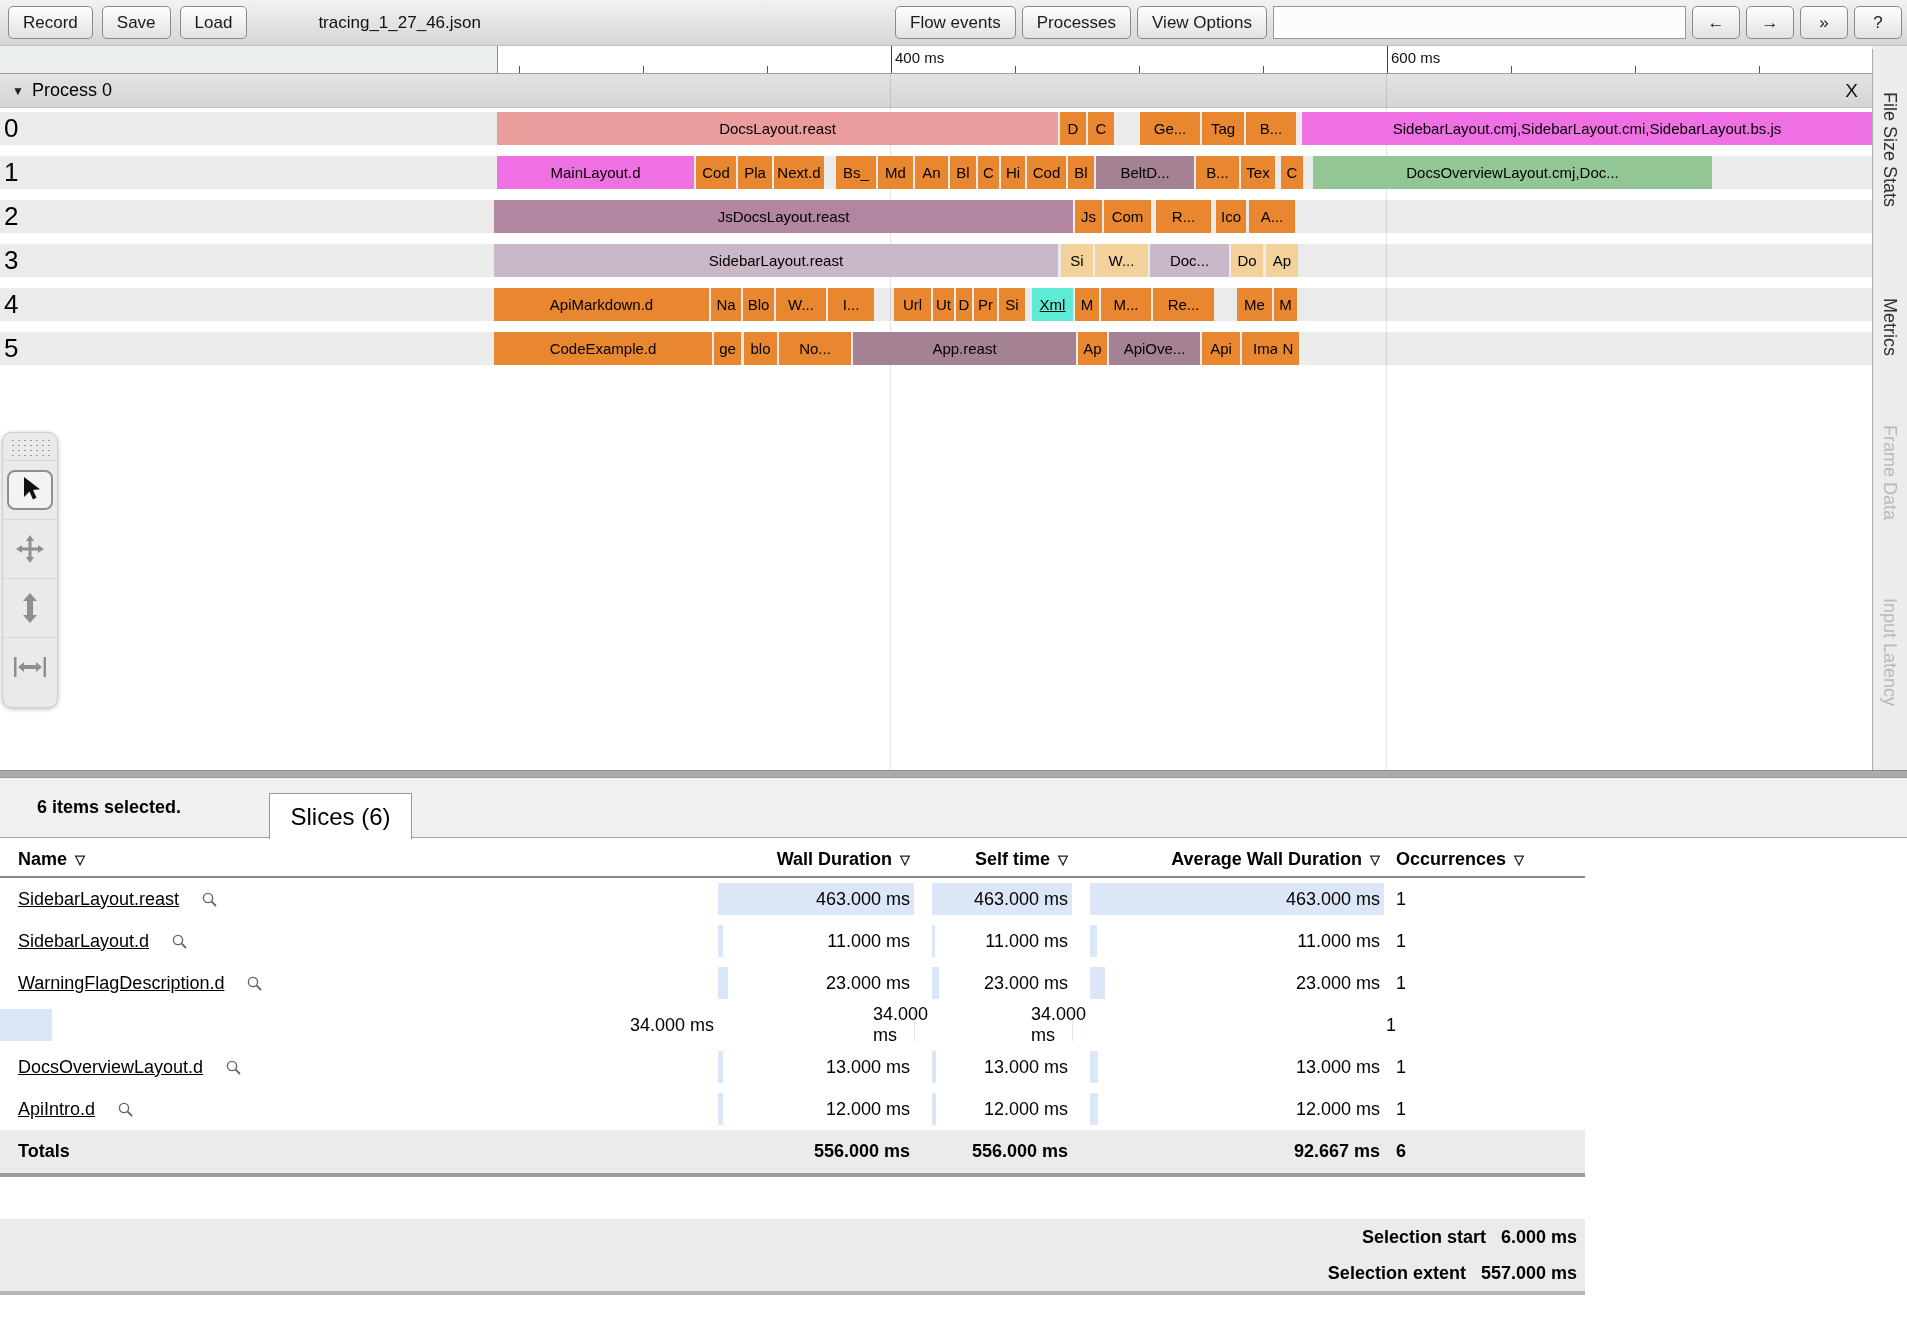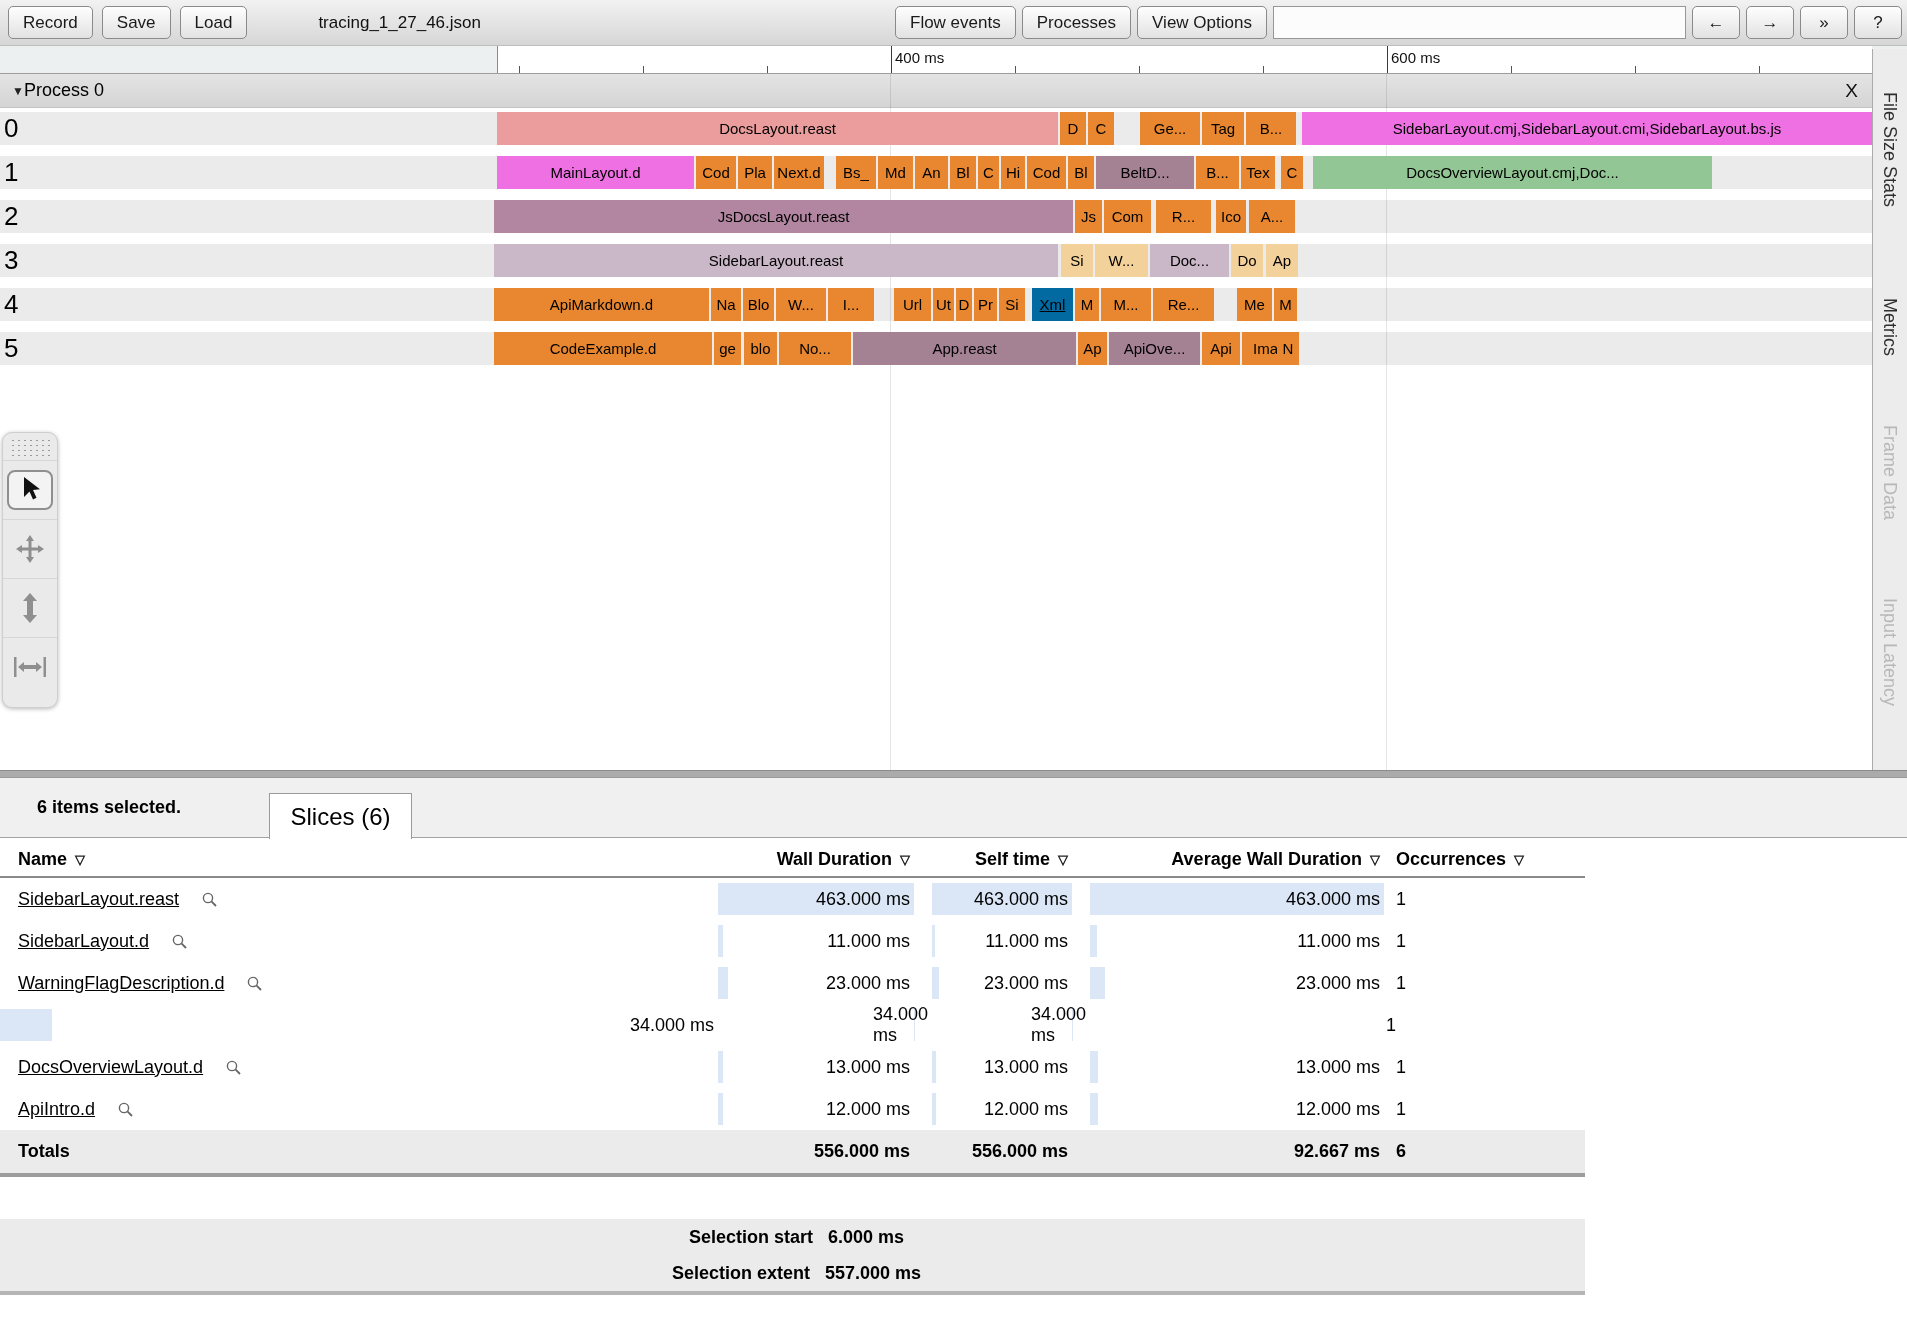--- a/index.html
+++ b/index.html
@@ -29,21 +29,21 @@
   .tick-major span{position:absolute;left:3px;top:3px;font-size:15px;color:#101010;white-space:nowrap;}
   .tick-minor{position:absolute;bottom:0;height:7px;width:0;border-left:1px solid #555;}
   
   .grid-layer{position:absolute;left:0;top:74px;width:1872px;height:696px;pointer-events:none;}
   .gridline{position:absolute;top:0;height:100%;width:0;border-left:1px solid rgba(0,0,0,0.10);}
   
   .process-bar{position:absolute;left:0;top:74px;width:1872px;height:34px;
     background:linear-gradient(#e4e4e4,#d4d4d4);border-bottom:1px solid #c2c2c2;box-sizing:border-box;
     display:flex;align-items:center;font-size:18px;}
   .process-collapse{margin-left:12px;font-size:12px;color:#222;}
-  .process-title{}
+  .process-title{margin-left:8px;}
   .process-close{position:absolute;right:14px;font-size:19px;color:#111;cursor:default;}
   
   .chart-bg,.chart-slices{position:absolute;left:0;top:112px;width:1872px;height:258px;}
   .frow-bg{position:absolute;left:0;width:1872px;height:33px;background:#ebebeb;}
   .rownum{position:absolute;left:4px;font-size:26px;line-height:33px;color:#000;}
   .slice{position:absolute;height:33px;line-height:33px;font-size:15px;text-align:center;
     overflow:hidden;white-space:nowrap;box-sizing:border-box;padding:0 2px;color:#000;cursor:default;}
   
   .palette{position:absolute;left:2px;top:432px;width:56px;height:276px;background:#eaeaea;
     border:1px solid #cfcfcf;border-radius:10px;box-shadow:0 1px 4px rgba(0,0,0,0.28);box-sizing:border-box;}
@@ -81,21 +81,21 @@
   .mag{margin-left:22px;cursor:pointer;}
   .ncell{position:relative;height:42px;display:flex;align-items:center;justify-content:flex-end;
     padding-right:4px;box-sizing:border-box;}
   .nbar{position:absolute;left:0;top:5px;bottom:5px;background:#dbe7f7;}
   .ncell span{position:relative;}
   .occ{padding-left:2px;}
   .totals{height:43px;background:#ebebeb;font-weight:bold;border-bottom:4px solid #9c9c9c;box-sizing:content-box;}
   
   .selblock{position:absolute;left:0;top:1219px;width:1585px;background:#ebebeb;
     border-bottom:4px solid #b5b5b5;box-sizing:border-box;font-weight:bold;font-size:18px;}
-  .selrow{display:flex;justify-content:center;align-items:center;height:36px;padding:0 8px 0 16px;gap:15px;}
+  .selrow{display:flex;justify-content:flex-end;align-items:center;height:36px;padding:0 8px 0 16px;gap:15px;}
 </style>
 </head>
 <body>
 
 <div class="toolbar">
   <div class="left-group">
     <div class="btn">Record</div>
     <div class="btn">Save</div>
     <div class="btn">Load</div>
     <span class="file-title">tracing_1_27_46.json</span>
@@ -202,21 +202,21 @@
     <div class="slice" style="left: 494px; width: 215px; top: 176px; background: rgb(232, 135, 47);">ApiMarkdown.d</div>
     <div class="slice" style="left: 711px; width: 30px; top: 176px; background: rgb(232, 135, 47);">Na</div>
     <div class="slice" style="left: 743px; width: 31px; top: 176px; background: rgb(232, 135, 47);">Blo</div>
     <div class="slice" style="left: 776px; width: 50px; top: 176px; background: rgb(232, 135, 47);">W...</div>
     <div class="slice" style="left: 828px; width: 46px; top: 176px; background: rgb(232, 135, 47);">I...</div>
     <div class="slice" style="left: 894px; width: 37px; top: 176px; background: rgb(232, 135, 47);">Url</div>
     <div class="slice" style="left: 933px; width: 21px; top: 176px; background: rgb(232, 135, 47);">Ut</div>
     <div class="slice" style="left: 956px; width: 16px; top: 176px; background: rgb(232, 135, 47);">D</div>
     <div class="slice" style="left: 974px; width: 23px; top: 176px; background: rgb(232, 135, 47);">Pr</div>
     <div class="slice" style="left: 999px; width: 26px; top: 176px; background: rgb(232, 135, 47);">Si</div>
-    <div class="slice" style="left: 1032px; width: 41px; top: 176px; background: #0369a1; text-decoration: underline;">Xml</div>
+    <div class="slice" style="left: 1032px; width: 41px; top: 176px; background: #5eead4; text-decoration: underline;">Xml</div>
     <div class="slice" style="left: 1075px; width: 24px; top: 176px; background: rgb(232, 135, 47);">M</div>
     <div class="slice" style="left: 1101px; width: 50px; top: 176px; background: rgb(232, 135, 47);">M...</div>
     <div class="slice" style="left: 1153px; width: 61px; top: 176px; background: rgb(232, 135, 47);">Re...</div>
     <div class="slice" style="left: 1237px; width: 35px; top: 176px; background: rgb(232, 135, 47);">Me</div>
     <div class="slice" style="left: 1274px; width: 23px; top: 176px; background: rgb(232, 135, 47);">M</div>
     <div class="slice" style="left: 494px; width: 218px; top: 220px; background: rgb(232, 135, 47);">CodeExample.d</div>
     <div class="slice" style="left: 714px; width: 27px; top: 220px; background: rgb(232, 135, 47);">ge</div>
     <div class="slice" style="left: 744px; width: 33px; top: 220px; background: rgb(232, 135, 47);">blo</div>
     <div class="slice" style="left: 779px; width: 72px; top: 220px; background: rgb(232, 135, 47);">No...</div>
     <div class="slice" style="left: 853px; width: 223px; top: 220px; background: rgb(165, 129, 148);">App.reast</div>

